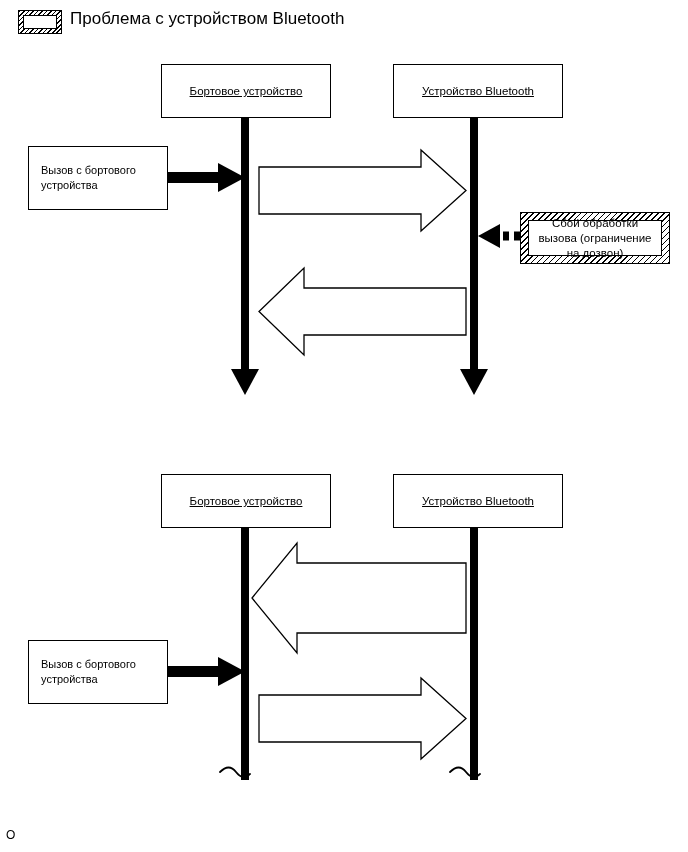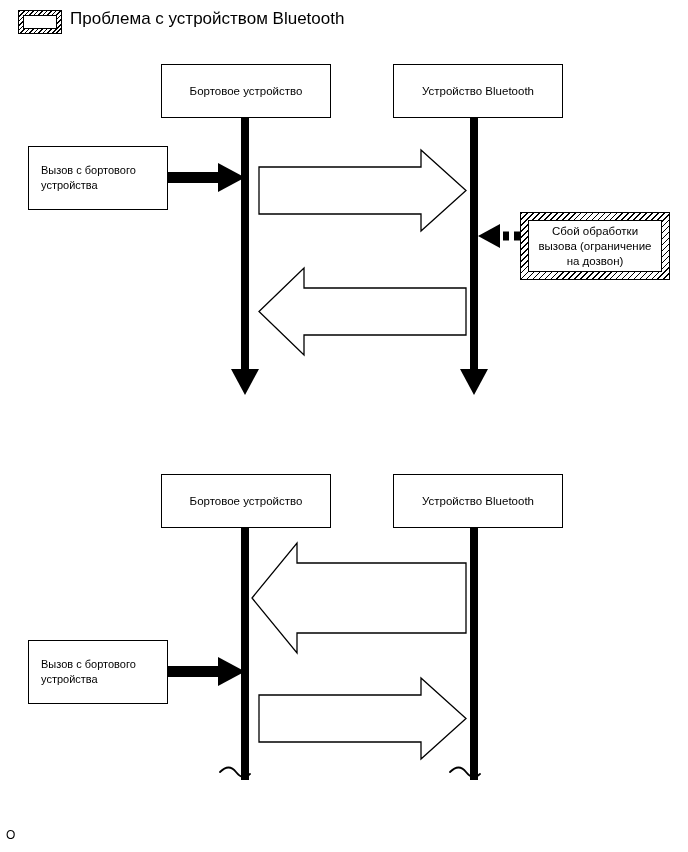--- a/index.html
+++ b/index.html
@@ -59,20 +59,21 @@
   .node-box {
     box-sizing: border-box;
     border: 1.3px solid #000;
     background: #fff;
     display: flex;
     align-items: center;
     justify-content: center;
     text-align: center;
     font-size: 11.5px;
     line-height: 14px;
+    text-decoration: underline;
   }
 
   
   .side-box {
     box-sizing: border-box;
     border: 1.3px solid #000;
     background: #fff;
     display: flex;
     align-items: center;
     justify-content: flex-start;
@@ -138,21 +139,21 @@
 </div>
 <div class="abs legend-label">Проблема с устройством Bluetooth</div>
 
 <div class="abs node-box" style="left:161px; top:64px; width:170px; height:54px;">Бортовое устройство</div>
 
 <div class="abs node-box" style="left:393px; top:64px; width:170px; height:54px;">Устройство Bluetooth</div>
 
 <div class="abs side-box" style="left:28px; top:146px; width:140px; height:64px;">Вызов с бортового
 устройства</div>
 
-<div class="abs hatch-box" style="left:520px; top:212px; width:150px; height:68px;">
+<div class="abs hatch-box" style="left:520px; top:212px; width:150px; height:52px;">
   <div class="hb-outer"></div>
   <div class="hb-inner">Сбой обработки вызова
 (ограничение на дозвон)</div>
 </div>
 
 <div class="ba-label center" style="left:268px; top:183px; width:180px;">Запрос телефонного вызова</div>
 
 <div class="ba-label left" style="left:307px; top:302px; width:170px;">Ответ на телефонный
 вызов (ЗАДЕРЖКА)</div>
 

